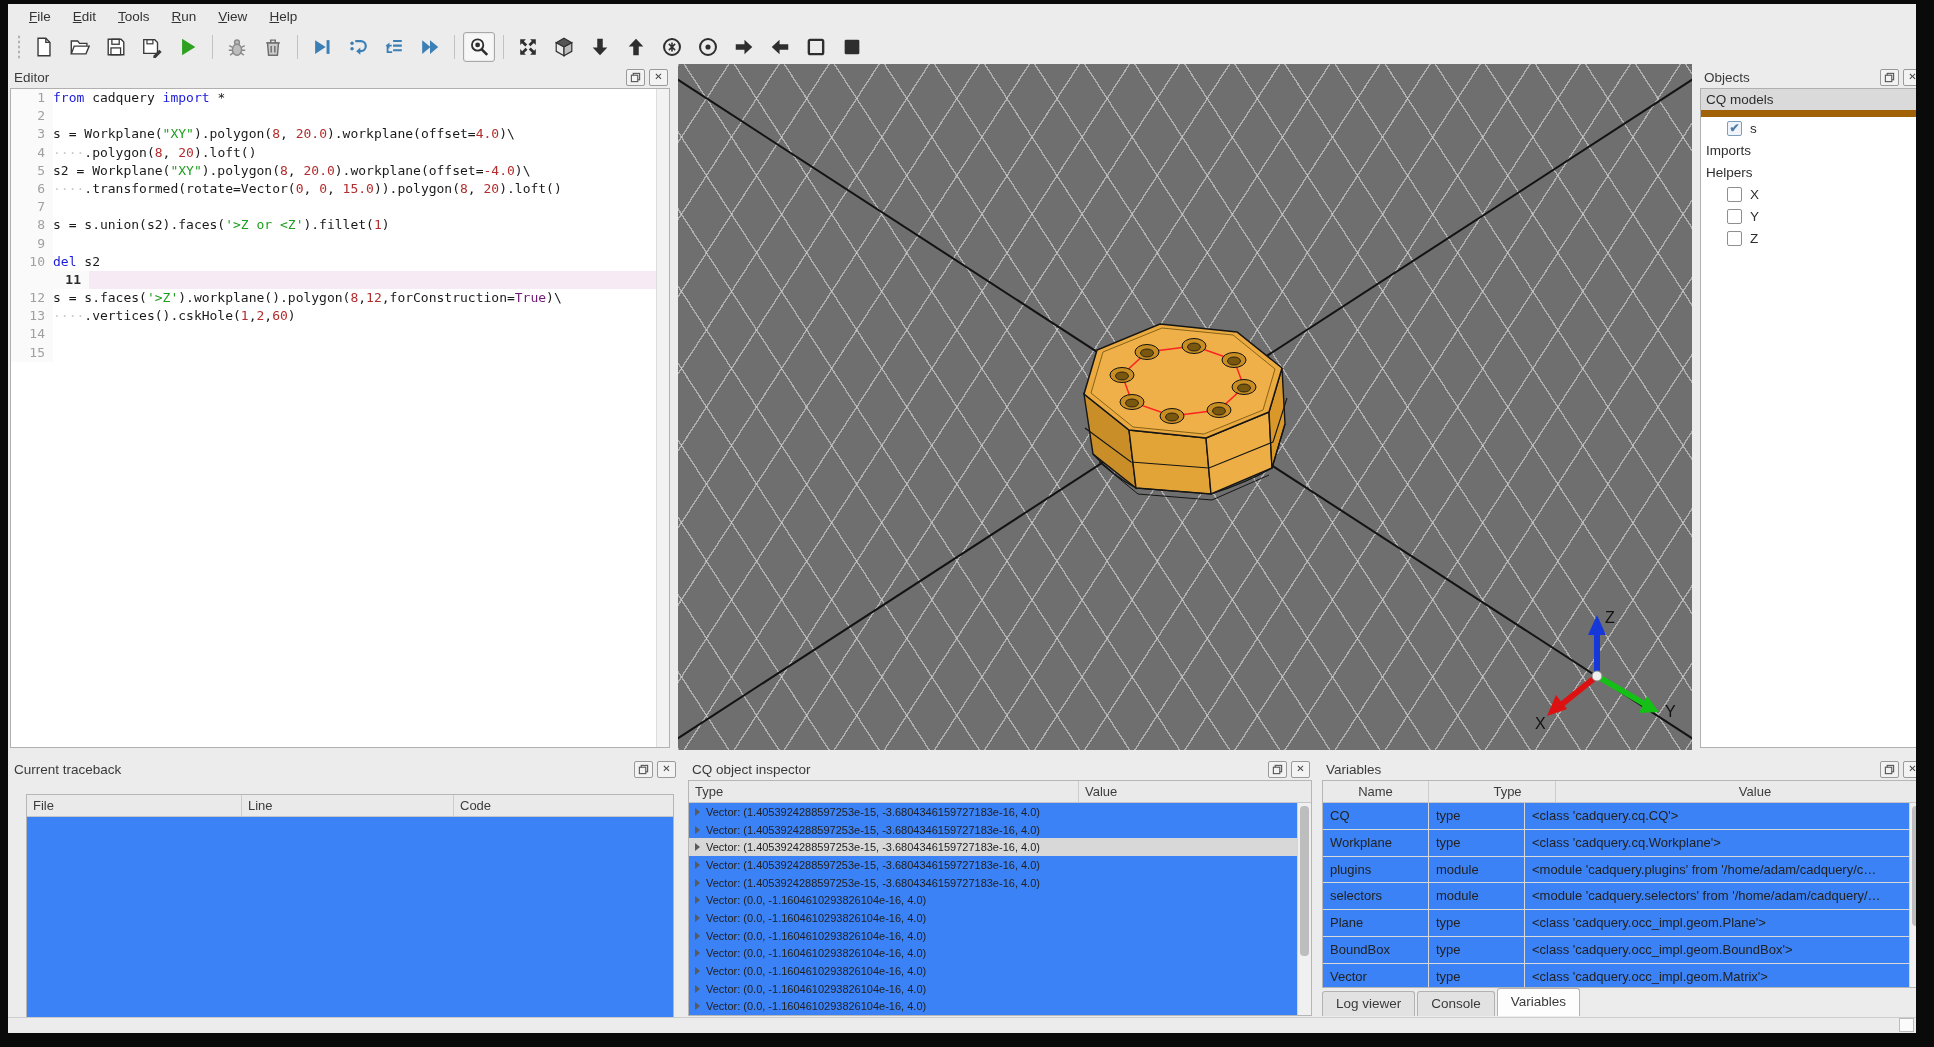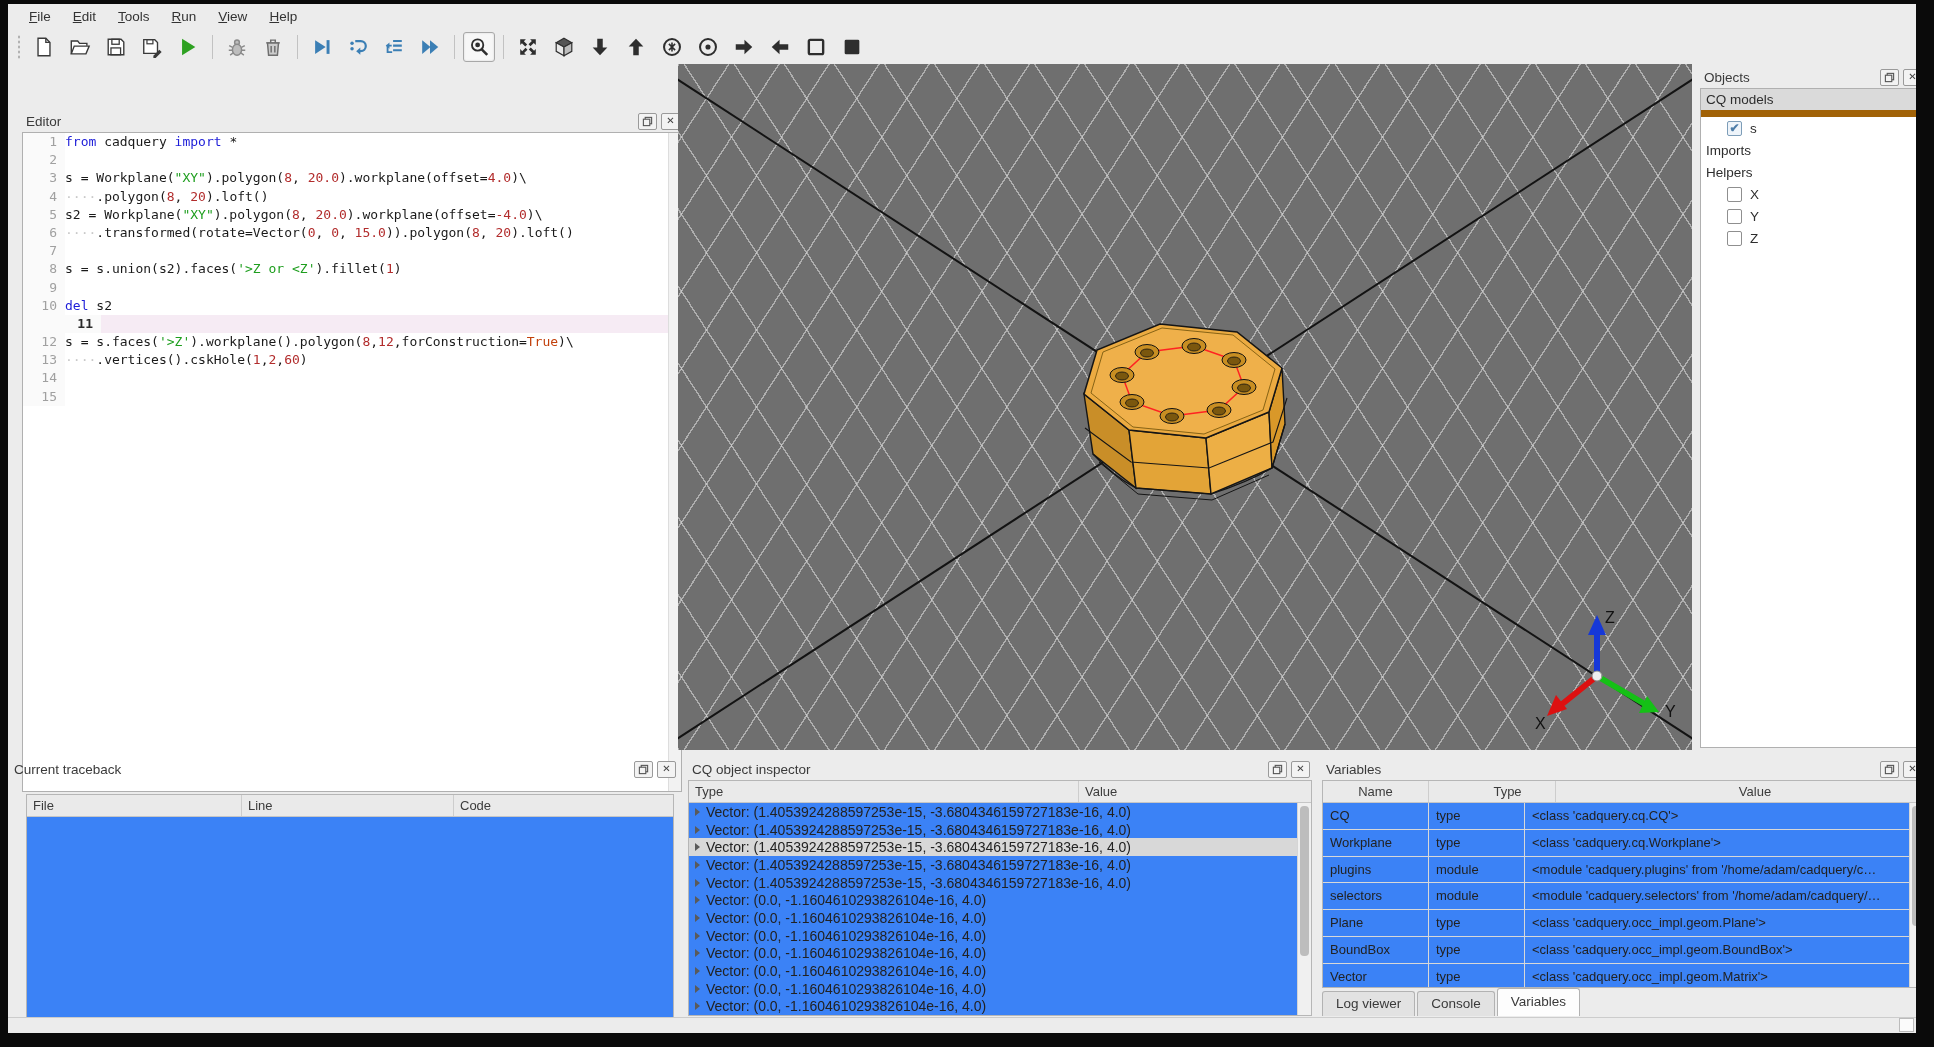--- a/index.html
+++ b/index.html
@@ -30,21 +30,21 @@
   
   .editor-body{position:absolute;left:2px;right:2px;top:24px;bottom:2px;background:#fff;border:1px solid #b0b0b0;overflow:hidden;}
   .ed-line{display:flex;height:18.2px;line-height:18.2px;font-family:"DejaVu Sans Mono",monospace;font-size:13px;white-space:pre;}
   .ed-gut{width:34px;text-align:right;padding-right:8px;color:#a0a0a0;flex:none;background:#fafafa;}
   .ed-code{flex:1;color:#1a1a1a;}
   .ed-line.cur .ed-gut{color:#2b2b2b;font-weight:bold;padding-left:36px;}
   .ed-line.cur .ed-code{background:#f6ebf4;}
   .tok-kw{color:#1c1cd8;}
   .tok-str{color:#1e9e1e;}
   .tok-num{color:#b22c2c;}
-  .tok-bool{color:#c2410c;}
+  .tok-bool{color:#701a75;}
   .tok-ws{color:#c9c9c9;}
   .ed-scroll{position:absolute;right:0;top:0;bottom:0;width:12px;background:#f2f2f2;border-left:1px solid #ddd;}
 
   
   .viewport{position:absolute;left:670px;top:60px;width:1014px;height:686px;background:#6f6f6f;overflow:hidden;}
   .vgrid{position:absolute;inset:0;
     background-image:
       repeating-linear-gradient(57deg, rgba(213,213,213,.62) 0 1.4px, transparent 1.4px 42px),
       repeating-linear-gradient(123deg, rgba(213,213,213,.62) 0 1.4px, transparent 1.4px 42px);}
   .vaxis{position:absolute;width:2400px;height:1.8px;background:#131313;left:-693px;}
@@ -59,21 +59,21 @@
   .cbx{width:15px;height:15px;border:1px solid #8f8f8f;border-radius:2px;background:#fff;margin-right:8px;display:flex;align-items:center;justify-content:center;font-size:12px;color:#4c7ca8;box-sizing:border-box;}
   .cbx.checked{background:#eef4fa;border-color:#7d9db8;font-weight:bold;}
 
   
   .tbl{position:absolute;background:#3b82f6;border:1px solid #b6b6b6;overflow:hidden;}
   .tbl-head{display:grid;background:#eaeaea;border-bottom:1px solid #c6c6c6;height:21px;line-height:21px;font-size:13px;color:#3c3c3c;}
   .tbl-head>div{padding:0 6px;border-right:1px solid #cdcdcd;overflow:hidden;}
   .tbl-head>div:last-child{border-right:none;}
 
   .insp-rows{position:absolute;left:0;right:13px;top:22px;bottom:0;overflow:hidden;}
-  .insp-row{height:17.7px;display:flex;align-items:center;font-size:14px;color:#222;padding-left:4px;white-space:nowrap;}
+  .insp-row{height:17.7px;display:flex;align-items:center;font-size:11px;color:#222;padding-left:4px;white-space:nowrap;}
   .insp-row.sel{background:#d8d8d8;}
   .tri{width:0;height:0;border-left:5px solid #5a5a5a;border-top:4px solid transparent;border-bottom:4px solid transparent;margin:0 6px 0 2px;flex:none;}
   .vscroll{position:absolute;right:0;top:22px;bottom:0;width:13px;background:#f0f0f0;border-left:1px solid #d5d5d5;}
   .vthumb{position:absolute;left:1.5px;width:9px;background:#bdbdbd;border-radius:4px;}
 
   .vars-row{display:grid;height:25.8px;line-height:25.8px;font-size:13px;color:#222;border-bottom:1px solid #d8d8d8;}
   .vars-row>div{padding:0 7px;border-right:1px solid #d8d8d8;overflow:hidden;white-space:nowrap;}
   .vars-row>div:last-child{border-right:none;}
 
   .tabbar{position:absolute;left:2px;bottom:2px;height:26px;display:flex;align-items:flex-end;font-size:13.5px;}
@@ -236,21 +236,21 @@
             <rect x="4.2" y="4.2" width="15.6" height="15.6" rx="1.5" fill="none" stroke="#2e2e2e" stroke-width="2.6"></rect>
           </svg>
         </button>
         <button class="tbtn">
           <svg viewBox="0 0 24 24">
             <rect x="4" y="4" width="16" height="16" rx="1.5" fill="#2e2e2e"></rect>
           </svg>
         </button>
       </div>
 
-  <div class="dock" style="left:12px;top:60px;width:664px;height:686px;margin-top:44px;">
+  <div class="dock" style="left:0;top:60px;width:664px;height:686px;">
     <div class="dock-title">
       <span class="t">Editor</span>
       <span class="dock-btn">
             <svg viewBox="0 0 12 12">
               <rect x="3.5" y="1.5" width="7" height="7" fill="none" stroke="#555" stroke-width="1.2"></rect>
               <rect x="1.5" y="3.5" width="7" height="7" fill="#f3f3f3" stroke="#555" stroke-width="1.2"></rect>
             </svg>
           </span>
       <span class="dock-btn">
             <span>✕</span>

